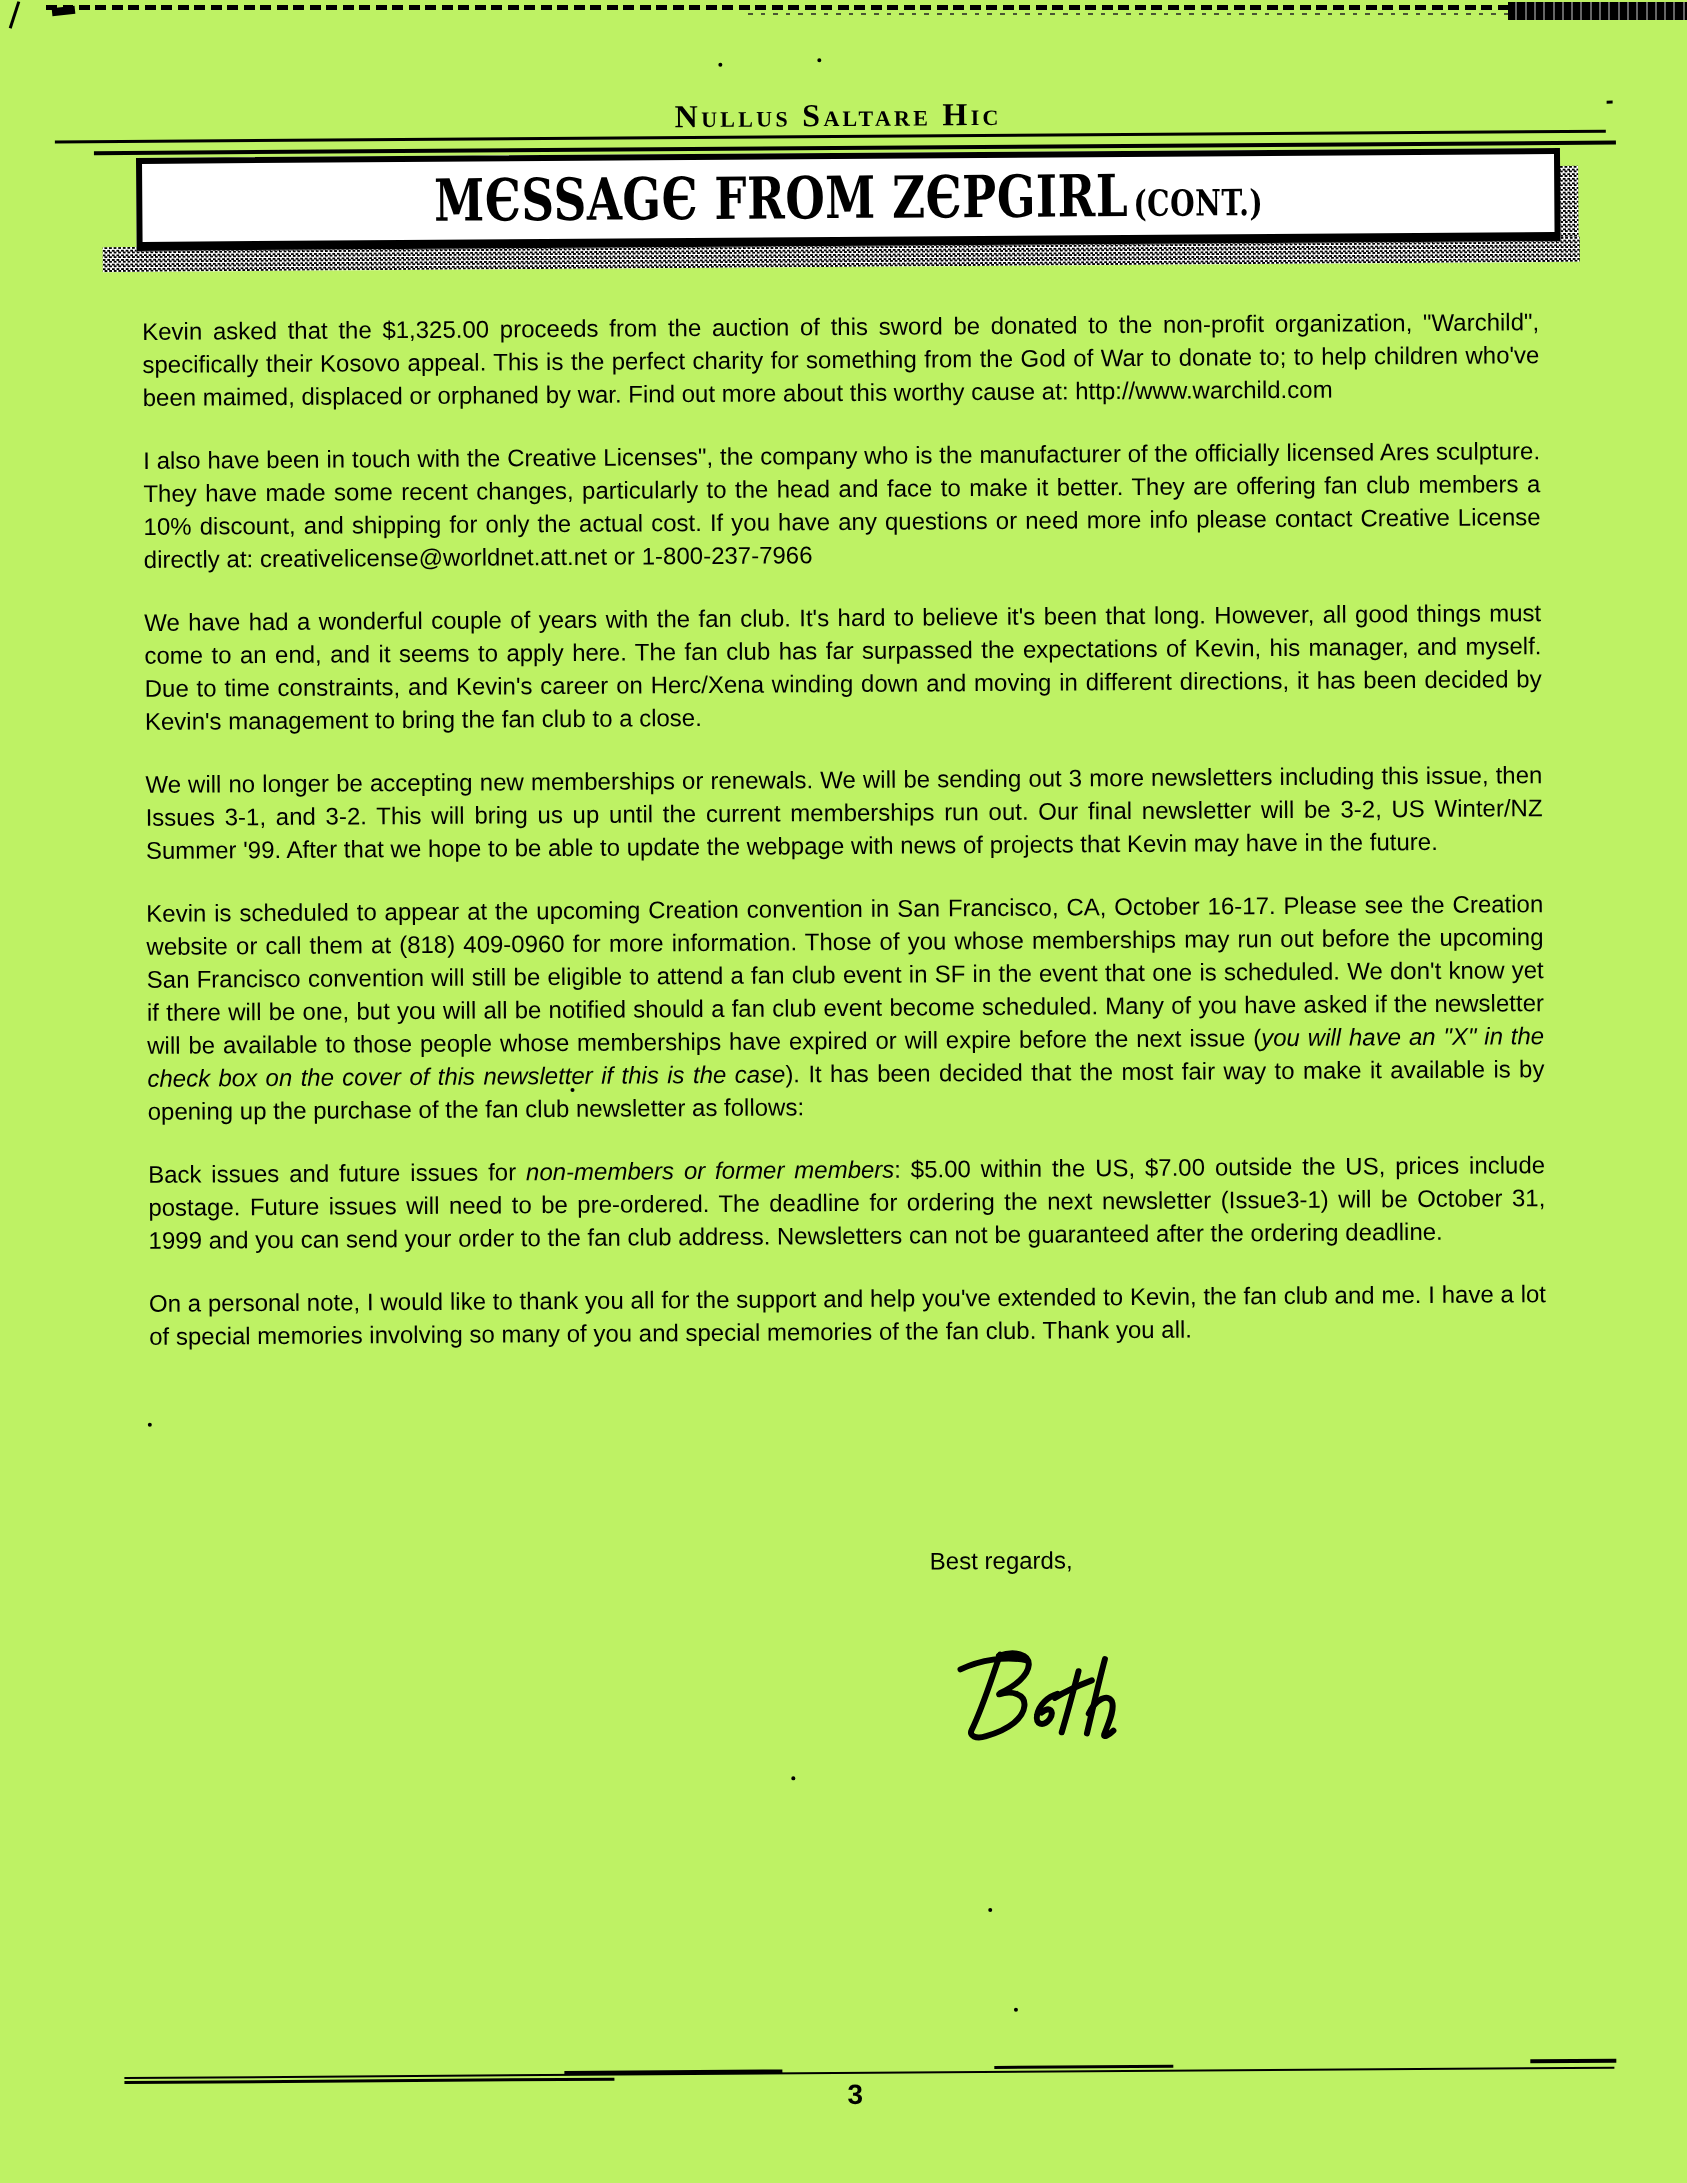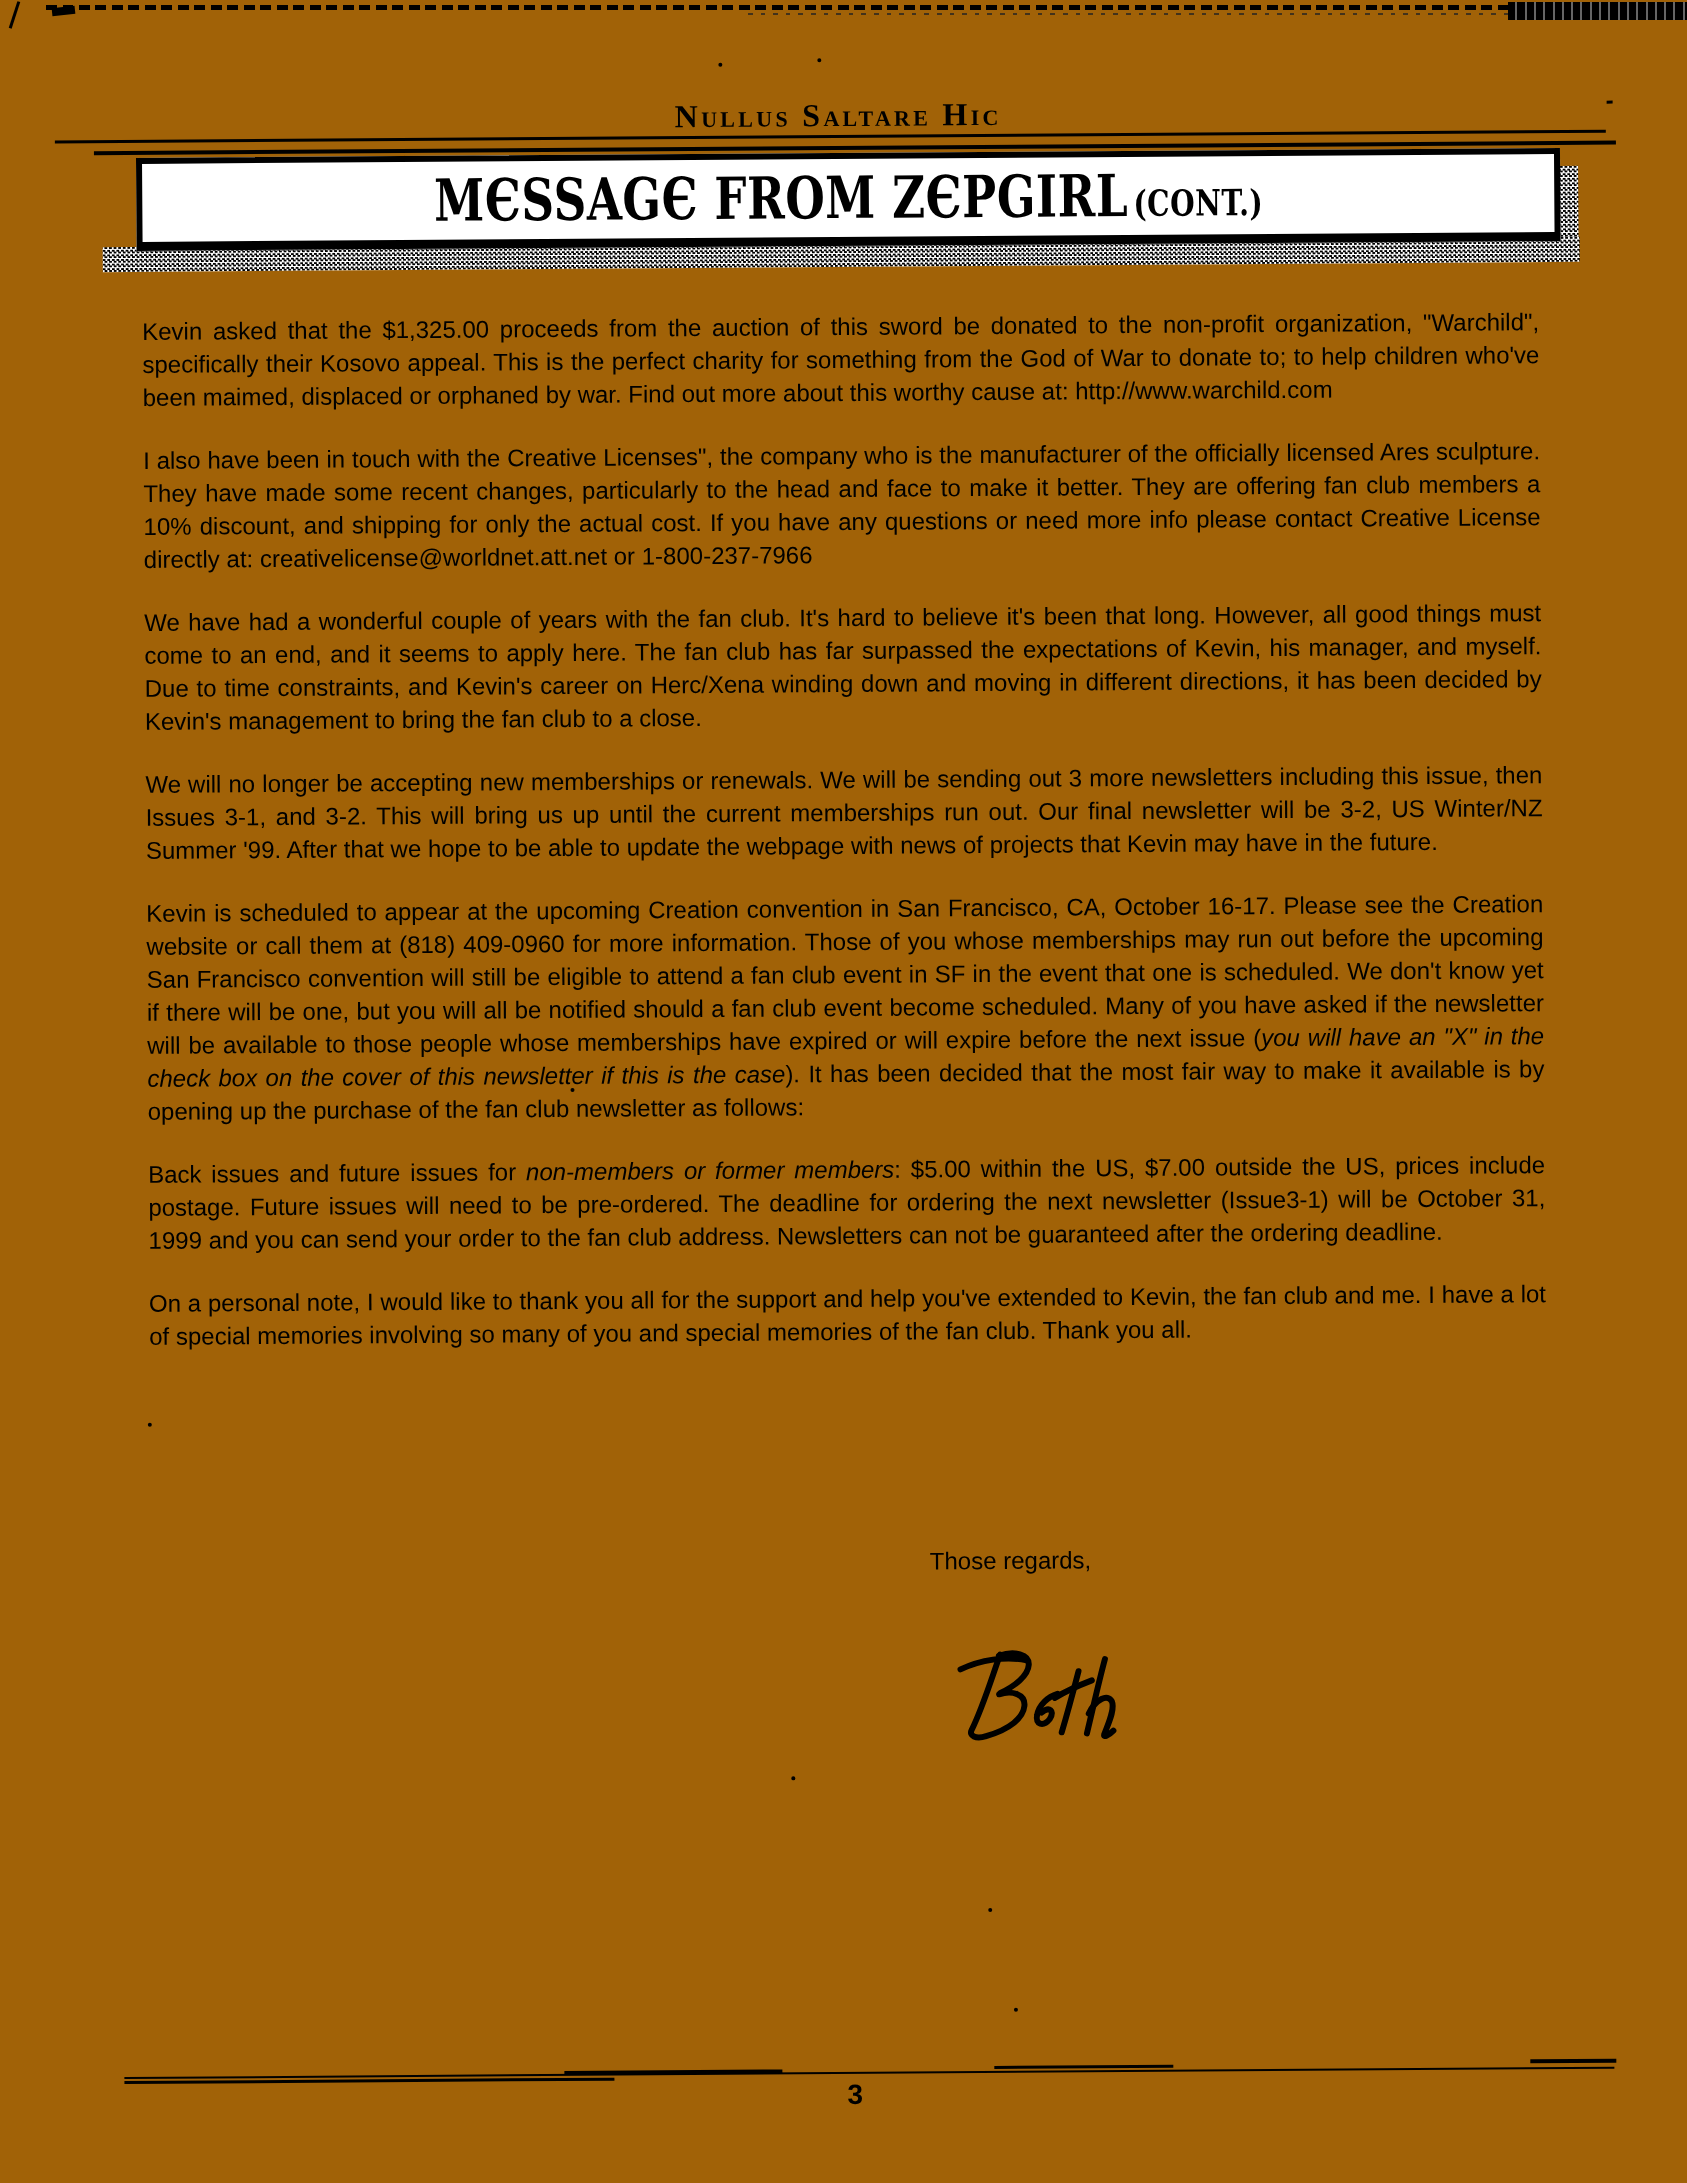--- a/index.html
+++ b/index.html
@@ -4,21 +4,21 @@
 <style>
   html,body { margin:0; padding:0; }
   body {
     width:1687px; height:2183px;
     background:#ffffff;
     font-family:"Liberation Sans", sans-serif;
     color:#000;
     position:relative;
     overflow:hidden;
   }
-  .page { position:absolute; inset:0; background:#a16207; }
+  .page { position:absolute; inset:0; background:#bef264; }
 
   
   .top-noise-1 { position:absolute; left:46px; top:5.3px; width:1594px; height:4.6px;
     background:repeating-linear-gradient(90deg,#000 0 10.6px,transparent 10.6px 16.5px); }
   .top-noise-2 { position:absolute; left:748px; top:12.6px; width:900px; height:2.6px; opacity:.75;
     background:repeating-linear-gradient(90deg,#222 0 4.6px,transparent 4.6px 12.6px); }
   .top-noise-3 { position:absolute; left:1508px; top:2px; width:179px; height:18px;
     background:repeating-linear-gradient(90deg,#000 0 7.3px,#666 7.3px 9.3px); }
   .corner-slash { position:absolute; left:13.2px; top:1.3px; width:3.3px; height:28px; background:#000;
     transform:rotate(18deg); }
@@ -112,21 +112,21 @@
     <div class="body-text">
       <p><span>Kevin asked that the $1,325.00 proceeds from the auction of this sword be donated to the non-profit organization, "Warchild", specifically their Kosovo appeal. This is the perfect charity for something from the God of War to donate to; to help children who've been maimed, displaced or orphaned by war. Find out more about this worthy cause at: http://www.warchild.com</span></p>
       <p><span>I also have been in touch with the Creative Licenses", the company who is the manufacturer of the officially licensed Ares sculpture. They have made some recent changes, particularly to the head and face to make it better. They are offering fan club members a 10% discount, and shipping for only the actual cost. If you have any questions or need more info please contact Creative License directly at: creativelicense@worldnet.att.net or 1-800-237-7966</span></p>
       <p><span>We have had a wonderful couple of years with the fan club. It's hard to believe it's been that long. However, all good things must come to an end, and it seems to apply here. The fan club has far surpassed the expectations of Kevin, his manager, and myself. Due to time constraints, and Kevin's career on Herc/Xena winding down and moving in different directions, it has been decided by Kevin's management to bring the fan club to a close.</span></p>
       <p><span>We will no longer be accepting new memberships or renewals. We will be sending out 3 more newsletters including this issue, then Issues 3-1, and 3-2. This will bring us up until the current memberships run out. Our final newsletter will be 3-2, US Winter/NZ Summer '99. After that we hope to be able to update the webpage with news of projects that Kevin may have in the future.</span></p>
       <p><span>Kevin is scheduled to appear at the upcoming Creation convention in San Francisco, CA, October 16-17. Please see the Creation website or call them at (818) 409-0960 for more information. Those of you whose memberships may run out before the upcoming San Francisco convention will still be eligible to attend a fan club event in SF in the event that one is scheduled. We don't know yet if there will be one, but you will all be notified should a fan club event become scheduled. Many of you have asked if the newsletter will be available to those people whose memberships have expired or will expire before the next issue (</span><span class="it">you will have an "X" in the check box on the cover of this newsletter if this is the case</span><span>). It has been decided that the most fair way to make it available is by opening up the purchase of the fan club newsletter as follows:</span></p>
       <p><span>Back issues and future issues for </span><span class="it">non-members or former members</span><span>: $5.00 within the US, $7.00 outside the US, prices include postage. Future issues will need to be pre-ordered. The deadline for ordering the next newsletter (Issue3-1) will be October 31, 1999 and you can send your order to the fan club address. Newsletters can not be guaranteed after the ordering deadline.</span></p>
       <p><span>On a personal note, I would like to thank you all for the support and help you've extended to Kevin, the fan club and me. I have a lot of special memories involving so many of you and special memories of the fan club. Thank you all.</span></p>
     </div>
 
-    <div class="closing">Those regards,</div>
+    <div class="closing">Best regards,</div>
 
     <svg class="signature" width="179" height="126" viewBox="0 0 270 145" aria-label="Beth">
       <g fill="none" stroke="#000" stroke-width="9" stroke-linecap="round" stroke-linejoin="round">
 
         <path d="M78,10 C66,42 52,88 34,124 C30,132 40,138 56,133 C92,123 112,106 114,88 C116,70 96,64 76,70"></path>
         <path d="M18,32 C48,18 86,12 118,19"></path>
         <path d="M76,12 C100,4 122,10 121,26 C120,42 100,58 78,68"></path>
 
         <path d="M140,98 C152,88 160,96 152,108 C142,120 130,116 133,102 C136,86 150,74 164,70"></path>
 

